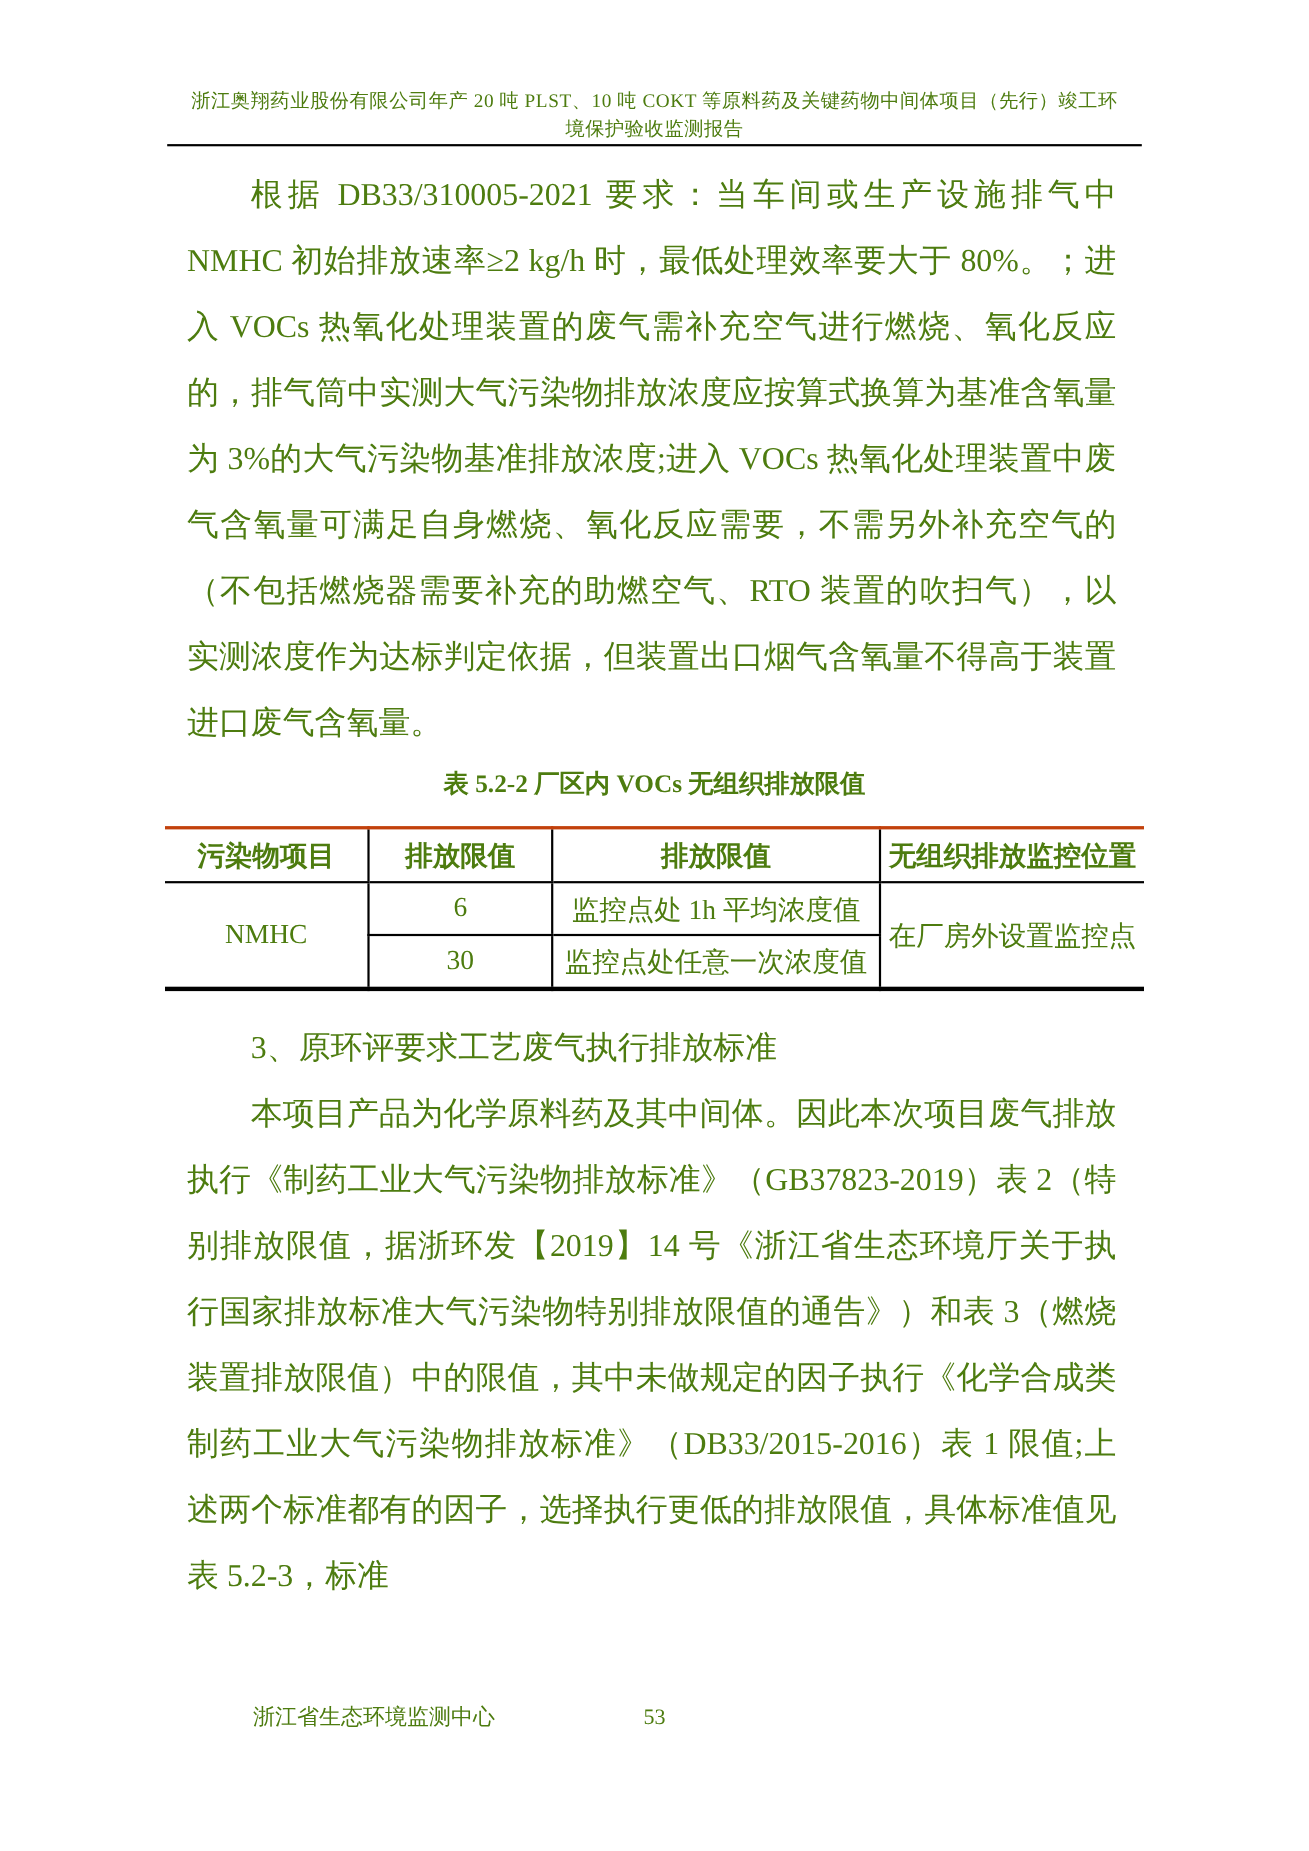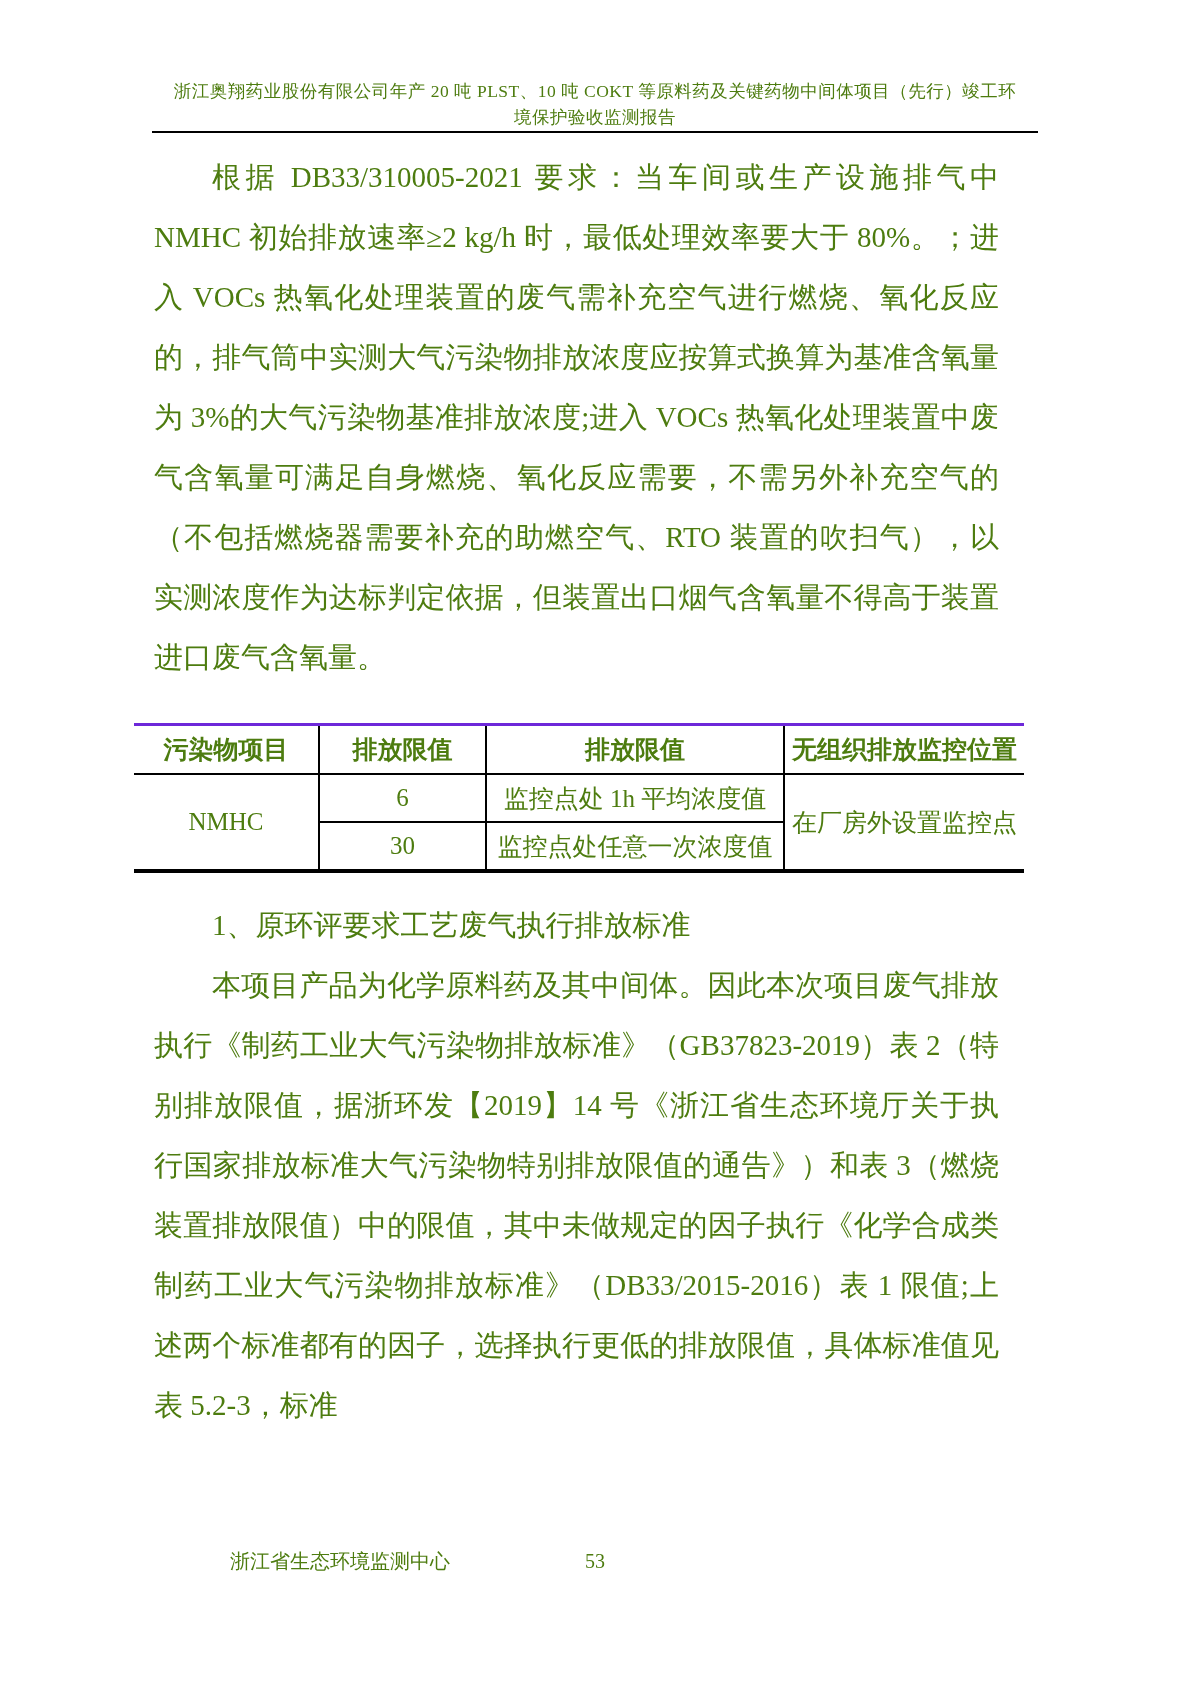--- a/index.html
+++ b/index.html
@@ -25,21 +25,21 @@
   .header-rule {
     position: absolute;
     top: 131px;
     left: 152px;
     width: 886px;
     height: 0;
     border-top: 2px solid #000000;
   }
   .content {
     position: absolute;
-    left: 134px;
+    left: 150px;
     top: 147px;
     width: 890px;
   }
   .para {
     margin: 0 25px 0 20px;
     font-size: 29px;
     line-height: 60px;
     text-align: justify;
     text-align-last: left;
     text-indent: 58px;
@@ -50,24 +50,24 @@
   }
   .table-title {
     margin-top: 10px;
     text-align: center;
     font-size: 23px;
     font-weight: bold;
     line-height: 32px;
   }
   table.limits {
     width: 890px;
-    margin-top: 36px;
+    margin-top: 22px;
     border-collapse: collapse;
     table-layout: fixed;
-    border-top: 3px solid #6d28d9;
+    border-top: 3px solid #c2410c;
     border-bottom: 4px solid #000000;
   }
   table.limits th, table.limits td {
     padding: 0 4px;
     text-align: center;
     vertical-align: middle;
     font-size: 25px;
     overflow: hidden;
   }
   table.limits th { font-weight: bold; height: 47px; border-bottom: 2px solid #000000; }
@@ -93,20 +93,21 @@
 
   <div class="doc-header">浙江奥翔药业股份有限公司年产 20 吨 PLST、10 吨 COKT 等原料药及关键药物中间体项目（先行）竣工环境保护验收监测报告</div>
 
   <div class="header-rule"></div>
 
   <div class="content">
 
     <p class="para">根据 DB33/310005-2021 要求：当车间或生产设施排气中 NMHC 初始排放速率≥2 kg/h 时，最低处理效率要大于 80%。；进入 VOCs 热氧化处理装置的废气需补充空气进行燃烧、氧化反应的，排气筒中实测大气污染物排放浓度应按算式换算为基准含氧量为 3%的大气污染物基准排放浓度;进入 VOCs 热氧化处理装置中废气含氧量可满足自身燃烧、氧化反应需要，不需另外补充空气的（不包括燃烧器需要补充的助燃空气、RTO 装置的吹扫气），以实测浓度作为达标判定依据，但装置出口烟气含氧量不得高于装置进口废气含氧量。</p>
 
 
+    <div class="table-title">表 5.2-2 厂区内 VOCs 无组织排放限值</div>
 
     <table class="limits">
       <colgroup>
         <col style="width:185px">
         <col style="width:167px">
         <col style="width:298px">
         <col style="width:240px">
       </colgroup>
       <thead>
         <tr>
@@ -123,21 +124,21 @@
           <td class="bl bb">监控点处 1h 平均浓度值</td>
           <td class="bl" rowspan="2">在厂房外设置监控点</td>
         </tr>
         <tr>
           <td class="bl">30</td>
           <td class="bl">监控点处任意一次浓度值</td>
         </tr>
       </tbody>
     </table>
 
-    <p class="para section-heading">1、原环评要求工艺废气执行排放标准</p>
+    <p class="para section-heading">3、原环评要求工艺废气执行排放标准</p>
 
     <p class="para">本项目产品为化学原料药及其中间体。因此本次项目废气排放执行《制药工业大气污染物排放标准》（GB37823-2019）表 2（特别排放限值，据浙环发【2019】14 号《浙江省生态环境厅关于执行国家排放标准大气污染物特别排放限值的通告》）和表 3（燃烧装置排放限值）中的限值，其中未做规定的因子执行《化学合成类制药工业大气污染物排放标准》（DB33/2015-2016）表 1 限值;上述两个标准都有的因子，选择执行更低的排放限值，具体标准值见表 5.2-3，标准</p>
 
   </div>
 
   <div class="footer">
     <span class="footer-org">浙江省生态环境监测中心</span>
     <span class="footer-page">53</span>
   </div>
 

